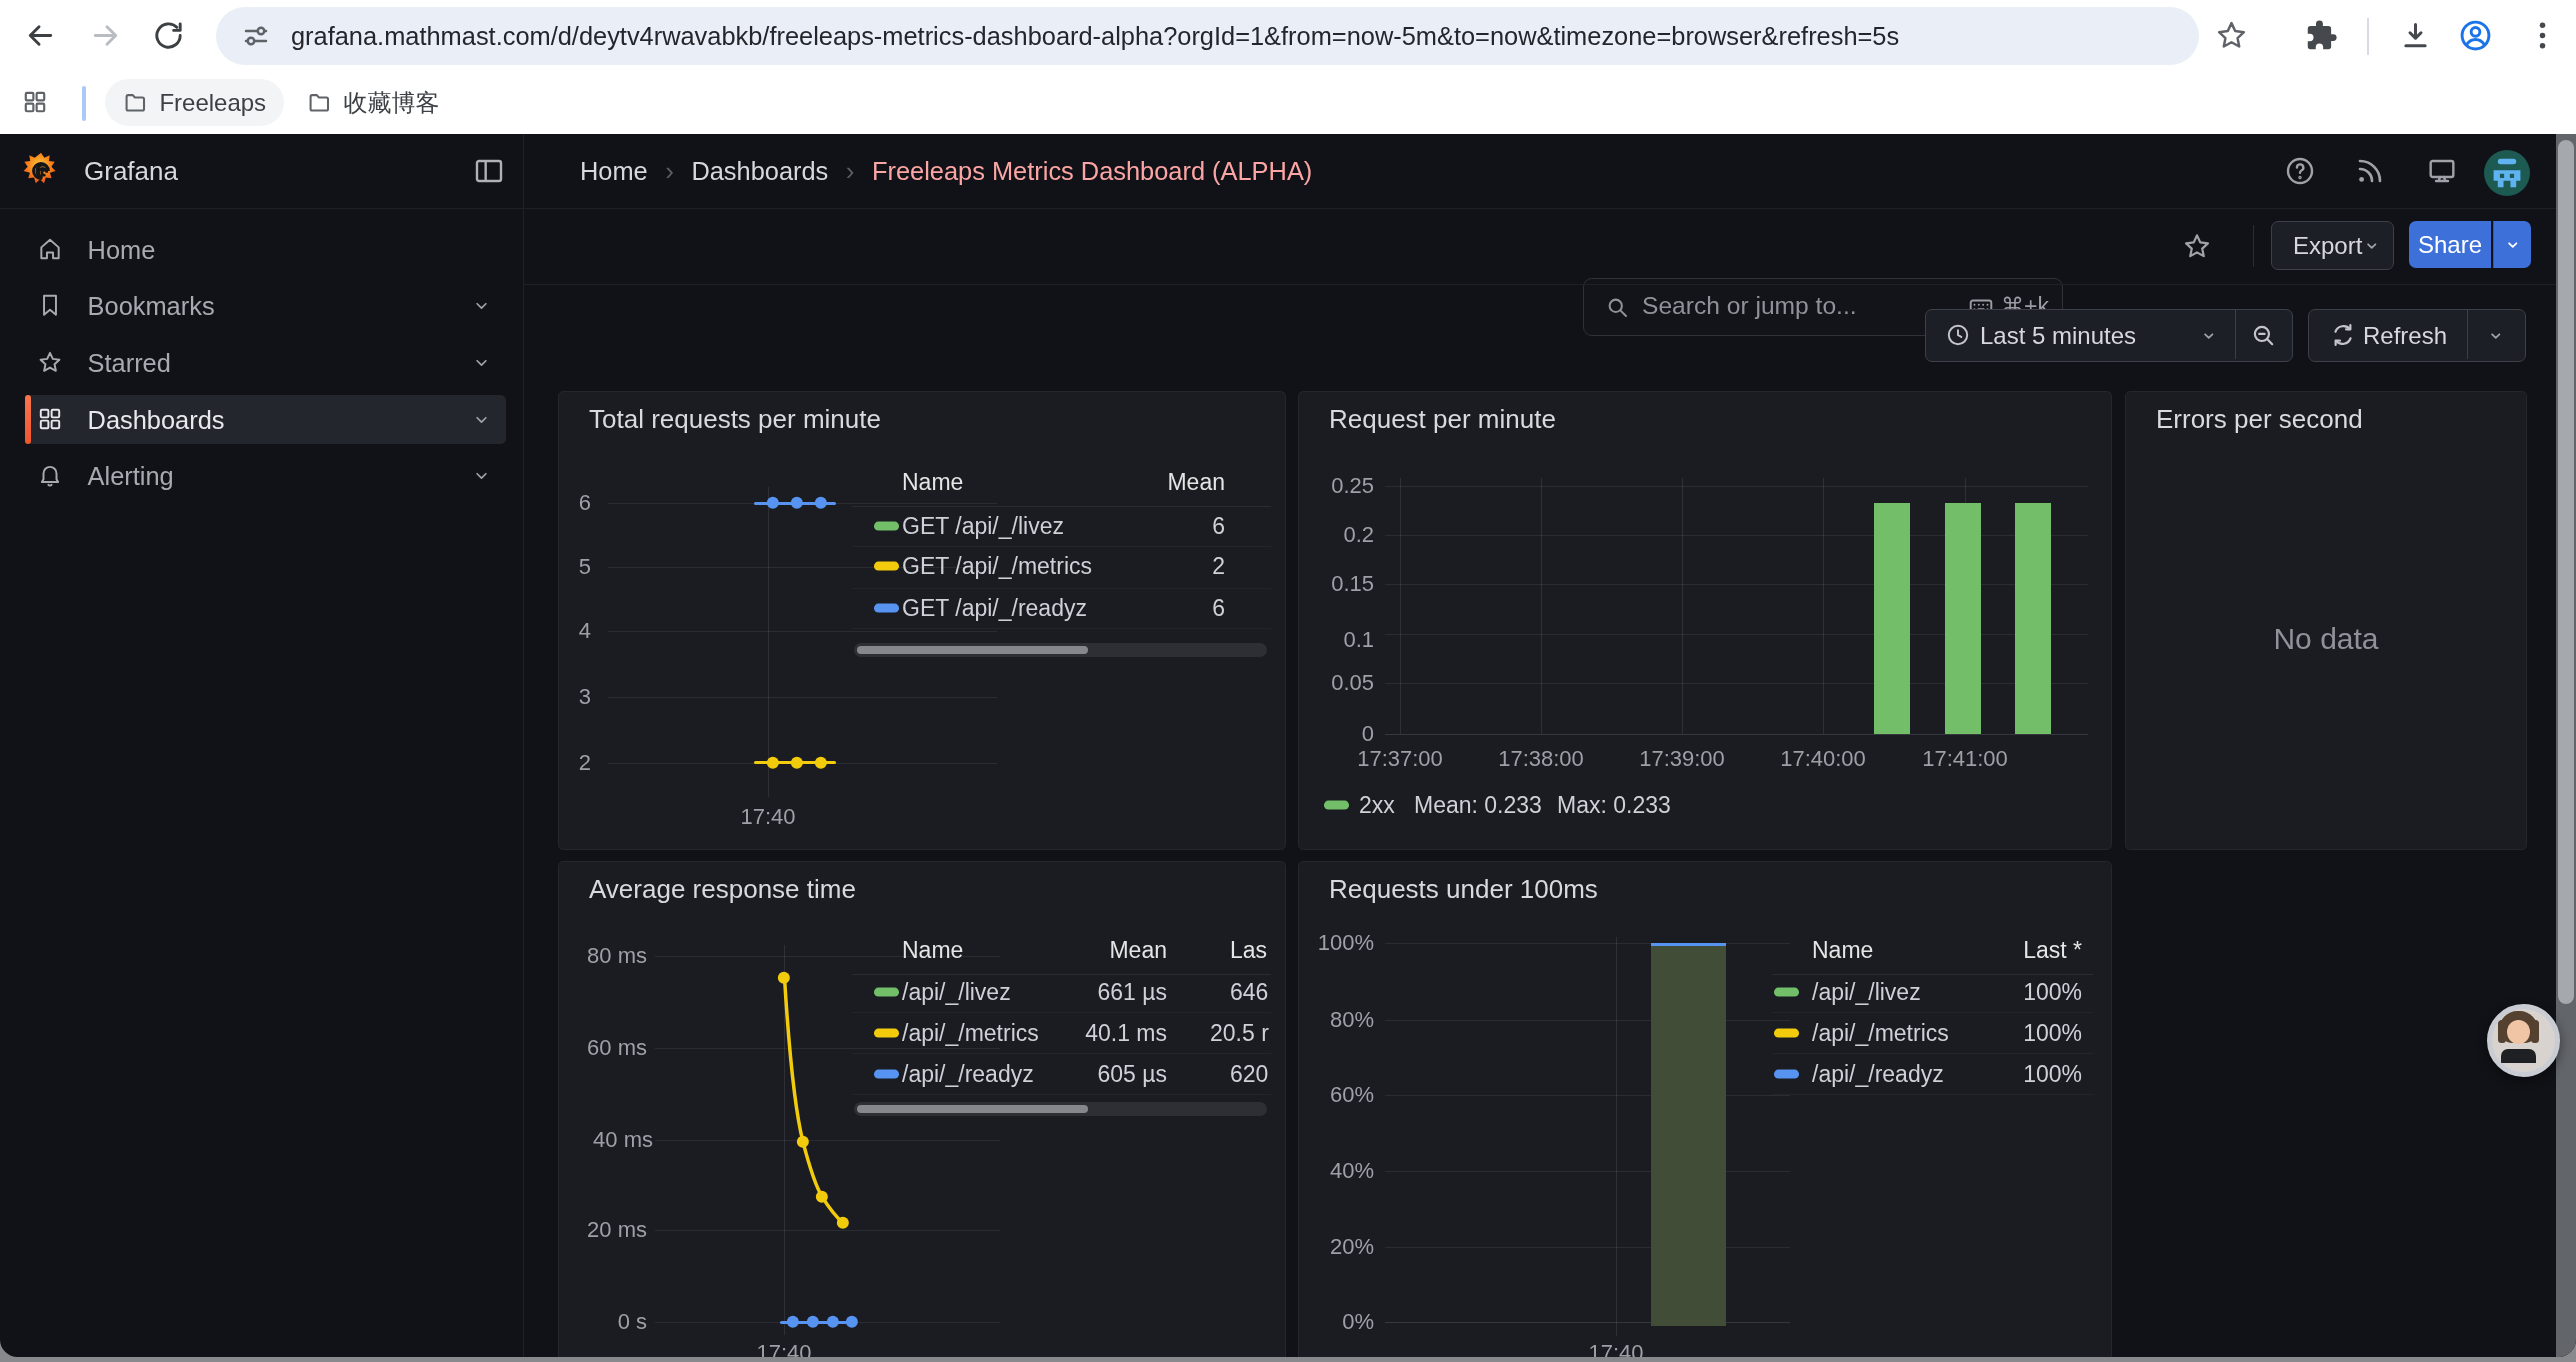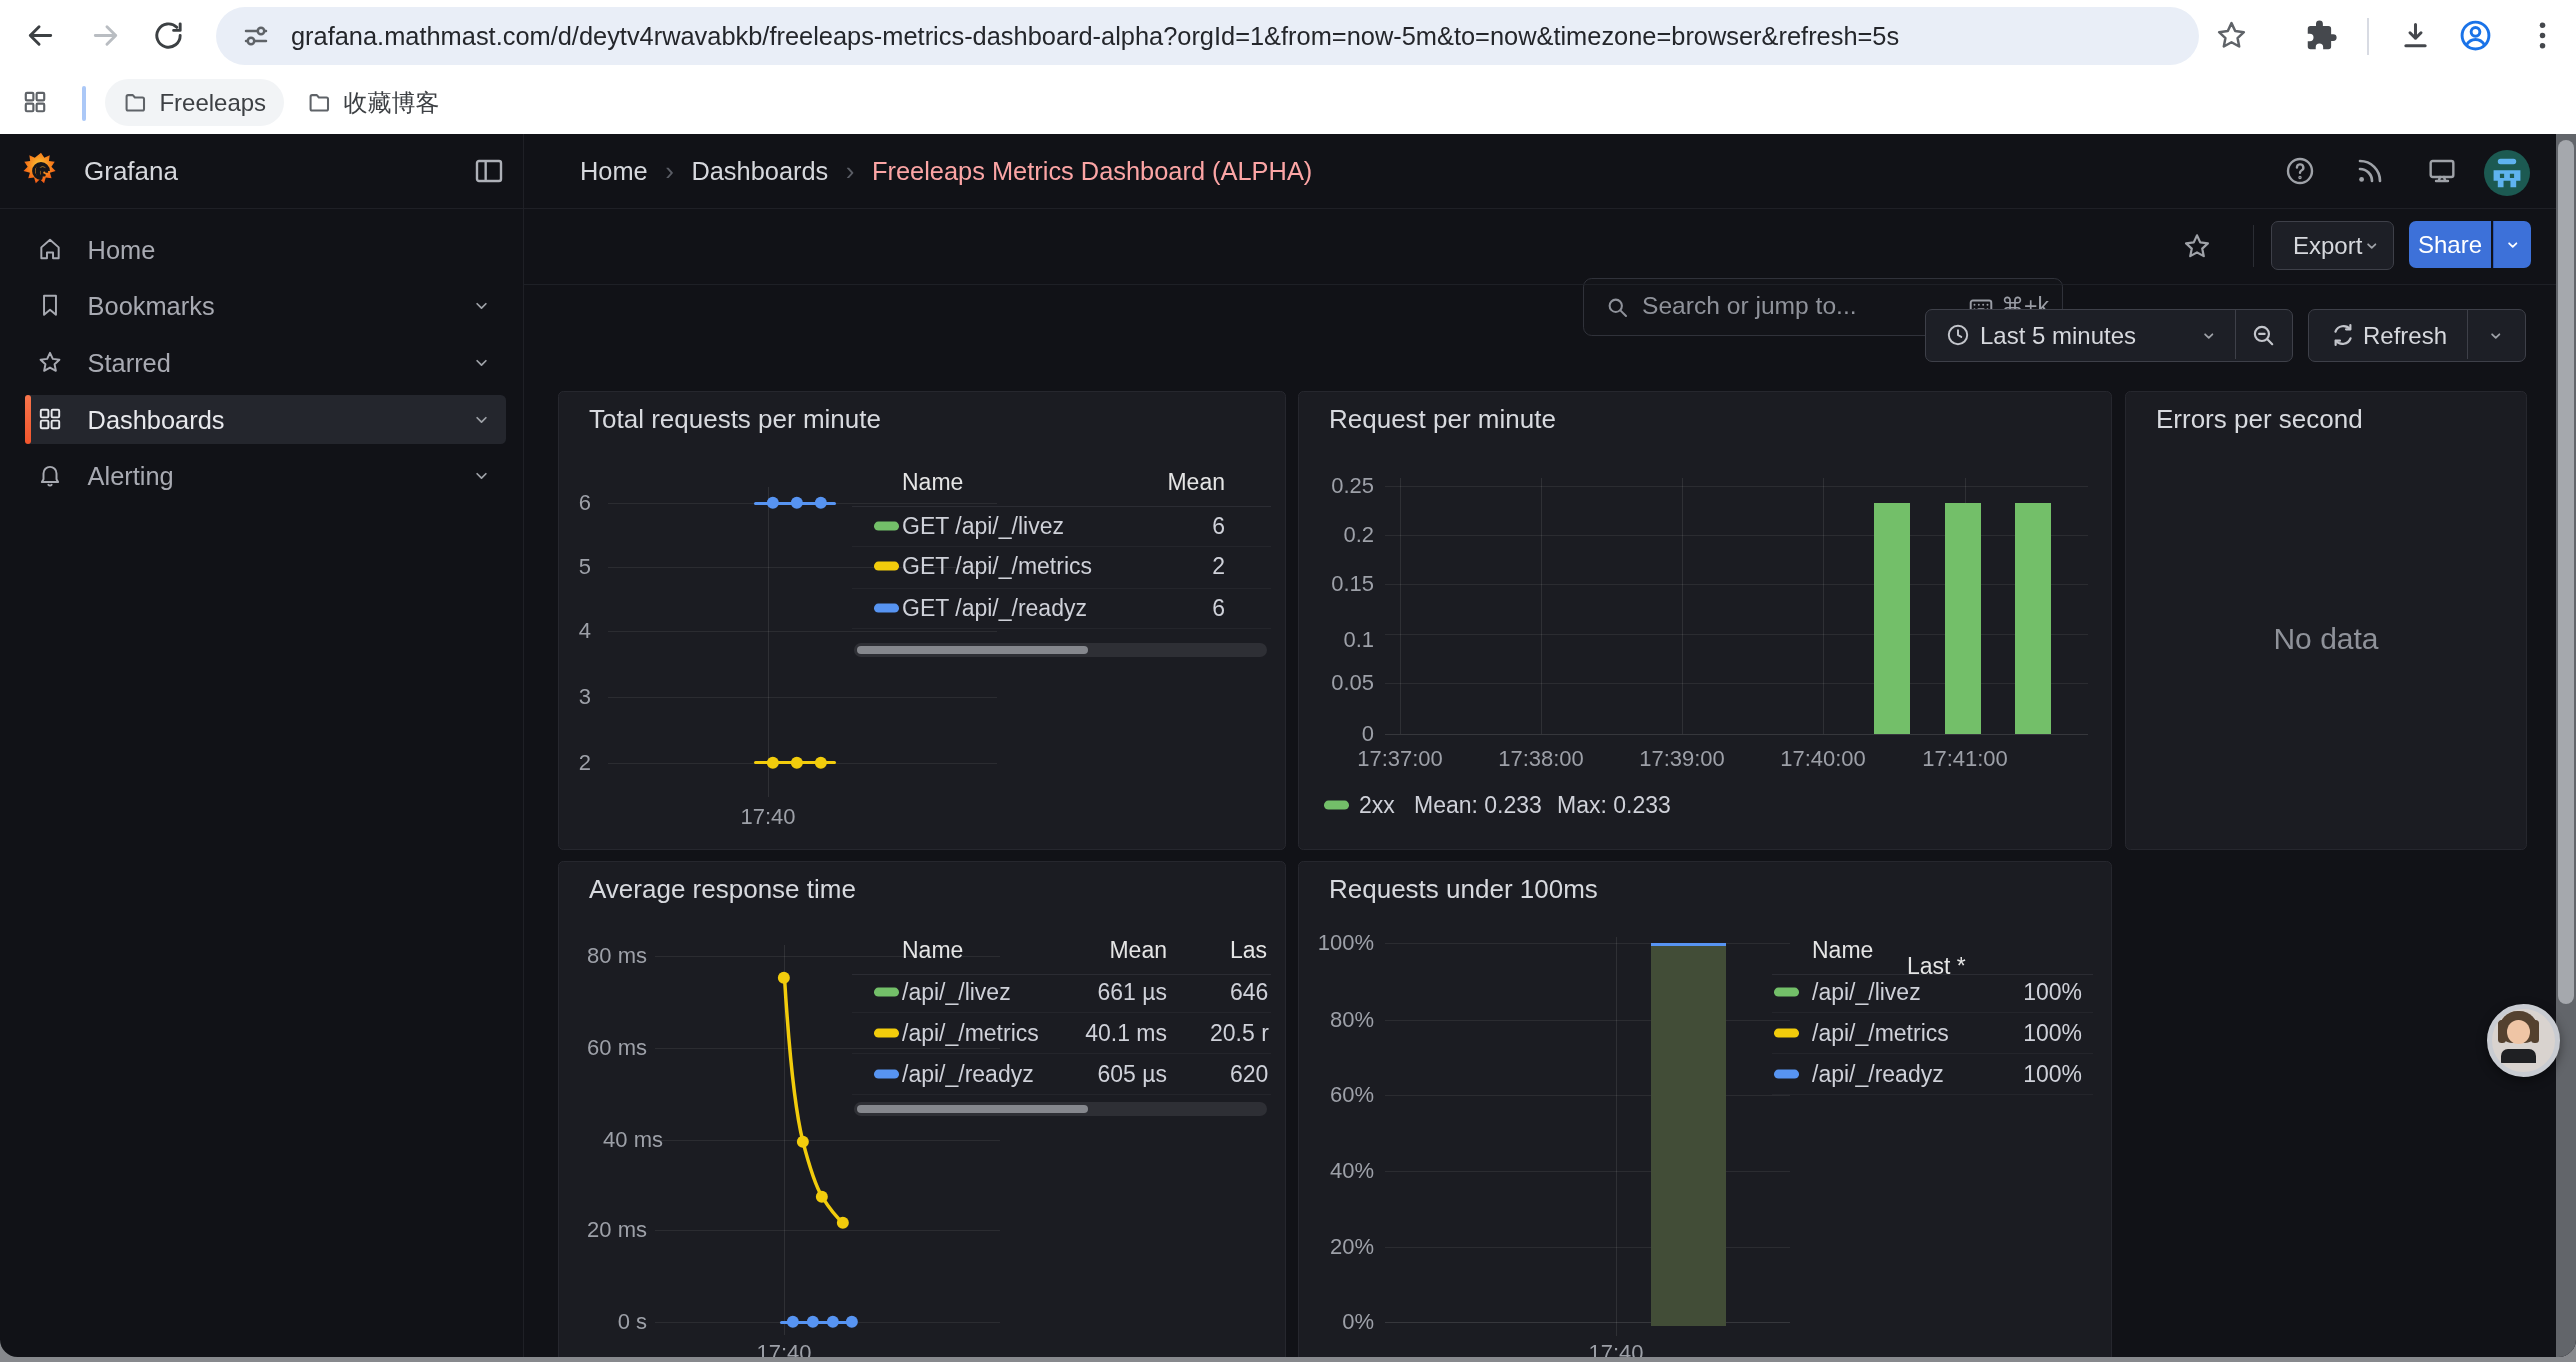--- a/index.html
+++ b/index.html
@@ -440,21 +440,21 @@
   <div class="panel" style="left:558px;top:861px;width:726px;height:526px">
     <span class="ptitle">Average response time</span>
     <div class="hg" style="left:96px;top:94px;width:345px"></div>
     <div class="hg" style="left:96px;top:186px;width:345px"></div>
     <div class="hg" style="left:96px;top:278px;width:345px"></div>
     <div class="hg" style="left:96px;top:368px;width:345px"></div>
     <div class="hg" style="left:96px;top:460px;width:345px"></div>
     <div class="vg" style="left:225px;top:83px;height:390px"></div>
     <span class="yt" style="left:0;top:94px;width:88px">80 ms</span>
     <span class="yt" style="left:0;top:186px;width:88px">60 ms</span>
-    <span class="yt" style="left:16px;top:278px;width:88px">40 ms</span>
+    <span class="yt" style="left:6px;top:278px;width:88px">40 ms</span>
     <span class="yt" style="left:0;top:368px;width:88px">20 ms</span>
     <span class="yt" style="left:0;top:460px;width:88px">0 s</span>
     <span class="xt" style="left:225px;top:478px">17:40</span>
     <svg class="a" style="left:0;top:0;width:444px;height:491px" viewBox="0 0 506 560">
       <path d="M257 132 C 263 230 271 291 278 319 C 285 346 292 369 300 382 C 308 395 314 403 324 412" fill="none" stroke="#F2CC0C" stroke-width="4"></path>
     </svg>
     <span class="dot" style="left:225px;top:116px;background:#F2CC0C"></span>
     <span class="dot" style="left:244px;top:280px;background:#F2CC0C"></span>
     <span class="dot" style="left:263px;top:335px;background:#F2CC0C"></span>
     <span class="dot" style="left:284px;top:361px;background:#F2CC0C"></span>
@@ -500,21 +500,21 @@
     <span class="yt" style="left:0;top:81px;width:75px">100%</span>
     <span class="yt" style="left:0;top:158px;width:75px">80%</span>
     <span class="yt" style="left:0;top:233px;width:75px">60%</span>
     <span class="yt" style="left:0;top:309px;width:75px">40%</span>
     <span class="yt" style="left:0;top:385px;width:75px">20%</span>
     <span class="yt" style="left:0;top:460px;width:75px">0%</span>
     <span class="xt" style="left:317px;top:478px">17:40</span>
     <div class="a" style="left:352px;top:81px;width:75px;height:380px;background:#424D37;border-top:3.5px solid #5794F2"></div>
 
     <span class="thead" style="left:513px;top:75px">Name</span>
-    <span class="thead" style="left:608px;top:91px;width:175px;">Last *</span>
+    <span class="thead" style="left:608px;top:75px;width:175px;text-align:right">Last *</span>
     <div class="tsep" style="left:473px;top:112px;width:321px;background:#2B2C33"></div>
     <span class="chip" style="left:475px;top:130px;background:#73BF69"></span>
     <span class="tcell" style="left:513px;top:130px">/api/_/livez</span>
     <span class="tcell" style="left:608px;top:130px;width:175px;text-align:right">100%</span>
     <div class="tsep" style="left:473px;top:150px;width:321px"></div>
     <span class="chip" style="left:475px;top:171px;background:#F2CC0C"></span>
     <span class="tcell" style="left:513px;top:171px">/api/_/metrics</span>
     <span class="tcell" style="left:608px;top:171px;width:175px;text-align:right">100%</span>
     <div class="tsep" style="left:473px;top:191px;width:321px"></div>
     <span class="chip" style="left:475px;top:212px;background:#5794F2"></span>

